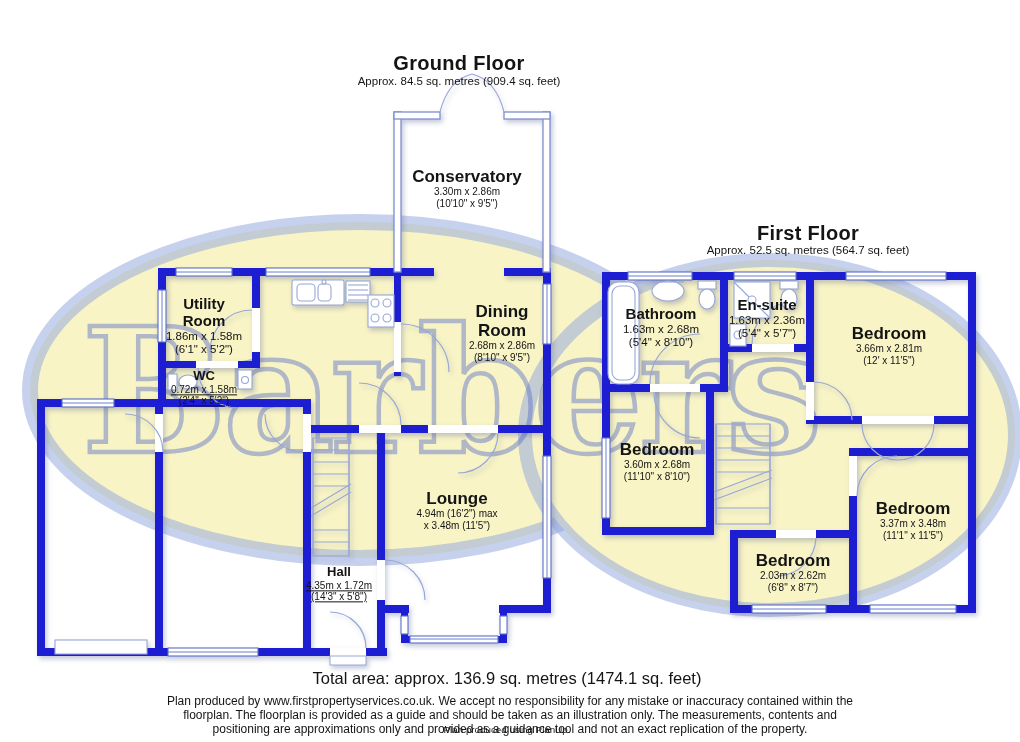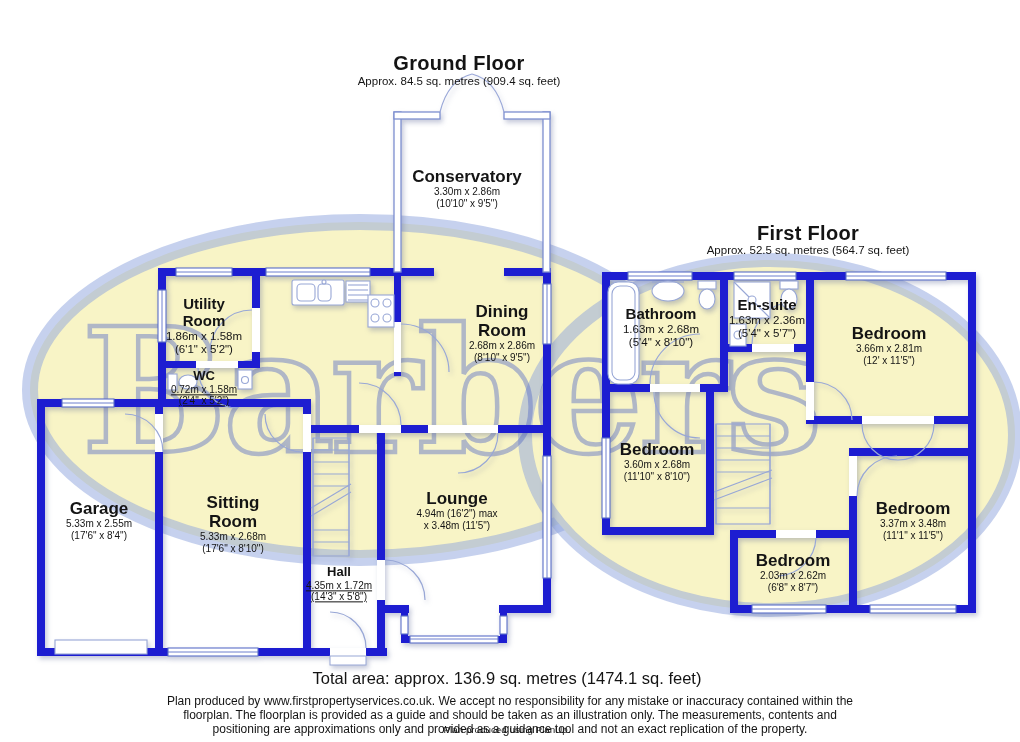--- a/index.html
+++ b/index.html
@@ -257,30 +257,20 @@
   <div class="room-label" style="left:467px;top:332px;width:84px;margin-left:35px;">
     <div class="rn">Dining Room</div>
     <div class="rd">2.68m x 2.86m</div>
     <div class="rd">(8'10" x 9'5")</div>
   </div>
   <div class="room-label sm" style="left:204px;top:388px;">
     <div class="rn">WC</div>
     <div class="rd">0.72m x 1.58m</div>
     <div class="rd">(2'4" x 5'2")</div>
   </div>
-  <div class="room-label" style="left:99px;top:520px;">
-    <div class="rn">Garage</div>
-    <div class="rd">5.33m x 2.55m</div>
-    <div class="rd">(17'6" x 8'4")</div>
-  </div>
-  <div class="room-label" style="left:233px;top:523px;width:92px;">
-    <div class="rn">Sitting Room</div>
-    <div class="rd">5.33m x 2.68m</div>
-    <div class="rd">(17'6" x 8'10")</div>
-  </div>
   <div class="room-label" style="left:457px;top:510px;">
     <div class="rn">Lounge</div>
     <div class="rd">4.94m (16'2") max</div>
     <div class="rd">x 3.48m (11'5")</div>
   </div>
   <div class="room-label sm" style="left:339px;top:584px;">
     <div class="rn">Hall</div>
     <div class="rd">4.35m x 1.72m</div>
     <div class="rd">(14'3" x 5'8")</div>
   </div>

